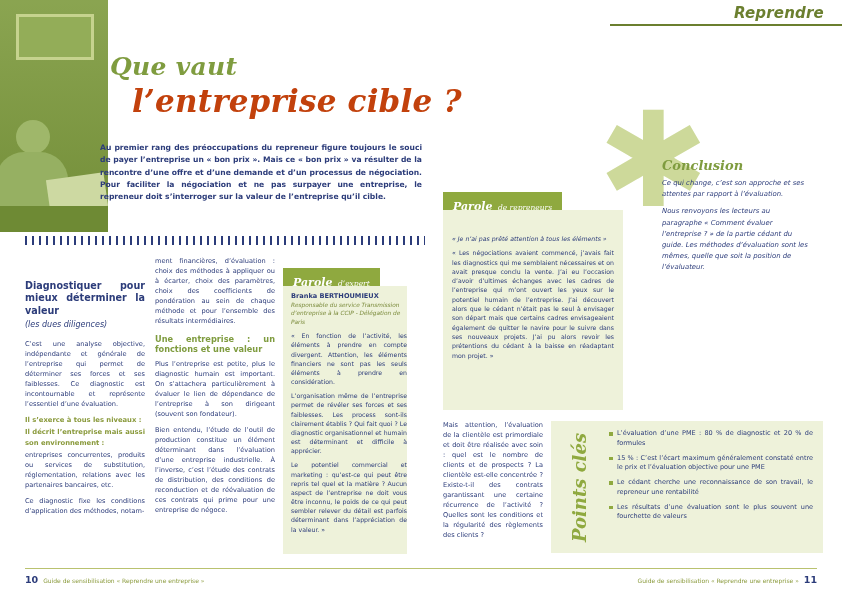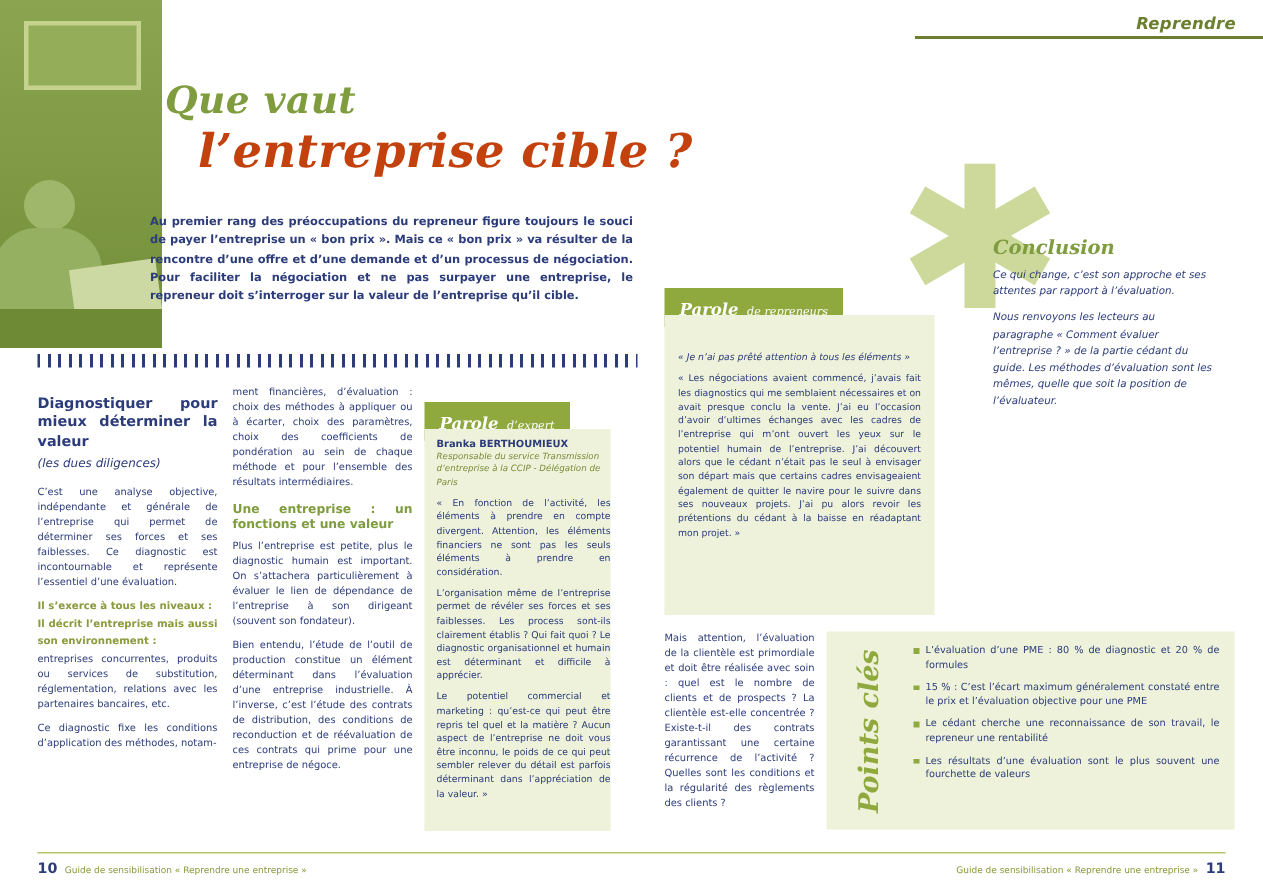--- a/index.html
+++ b/index.html
@@ -25,21 +25,21 @@
   }
   .top-tab .rule {
     position: absolute;
     left: 18px; right: 0; bottom: 4px;
     height: 2px; background: #6b7f2f;
   }
   .top-tab .label {
     position: absolute;
     right: 18px; bottom: 8px;
     font-family: "DejaVu Sans", sans-serif;
-    font-size: 11px;
+    font-size: 15px;
     font-weight: bold;
     font-style: italic;
     color: #6b7f2f;
     letter-spacing: .2px;
   }
 
   
   .photo {
     position: absolute;
     left: 0; top: 0;
@@ -145,21 +145,21 @@
     color: #2c3c7a;
     text-align: justify;
   }
   .col p { margin: 0 0 6px 0; }
   .h-blue {
     font-family: "DejaVu Sans", sans-serif;
     font-weight: bold;
     font-size: 9.6px;
     color: #2c3c7a;
     line-height: 1.28;
-    margin: 0 0 2px 0;
+    margin: 16px 0 2px 0;
   }
   .h-sub {
     font-family: "DejaVu Sans", sans-serif;
     font-style: italic;
     font-size: 8px;
     color: #2c3c7a;
     margin: 0 0 8px 0;
   }
   .h-olive {
     font-family: "DejaVu Sans", sans-serif;

